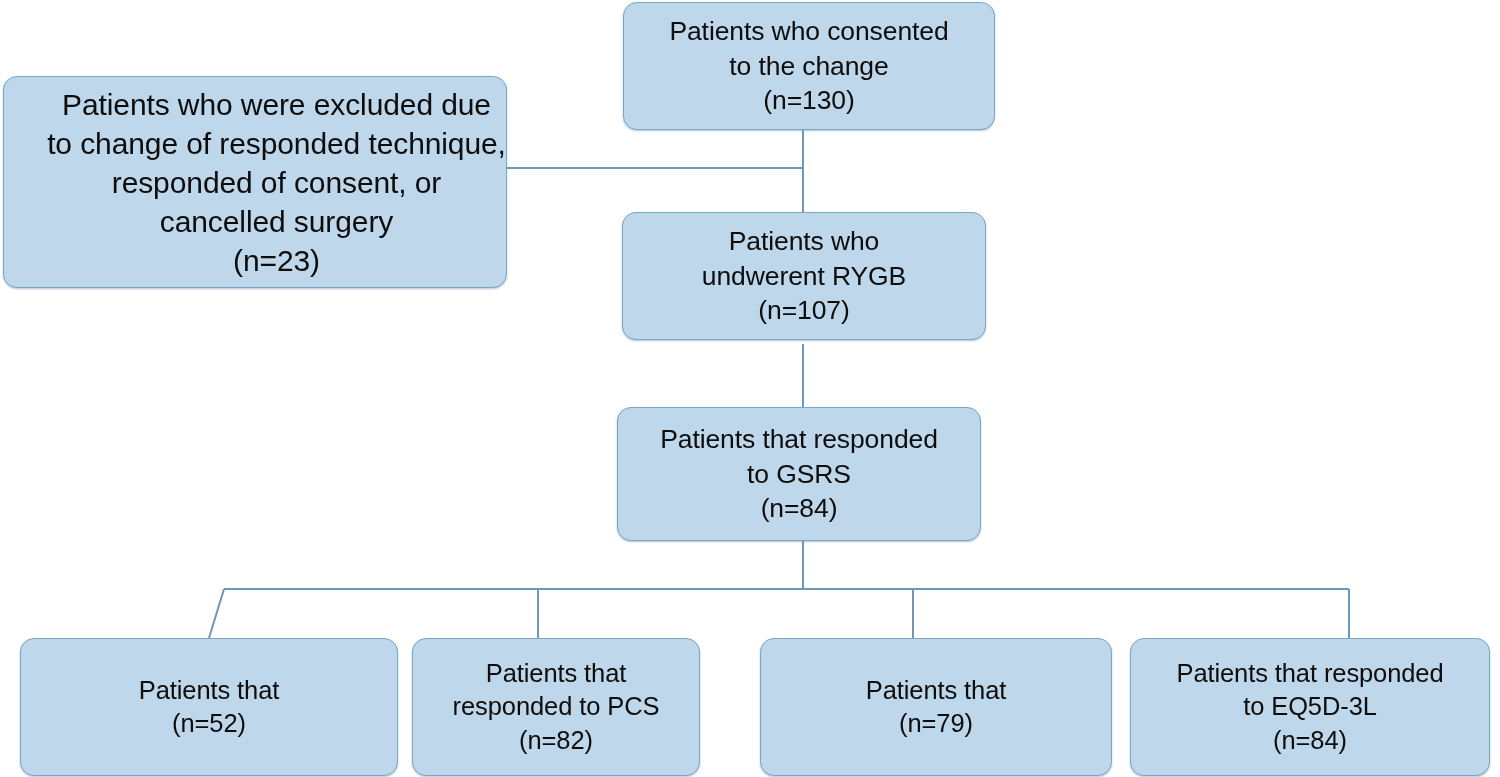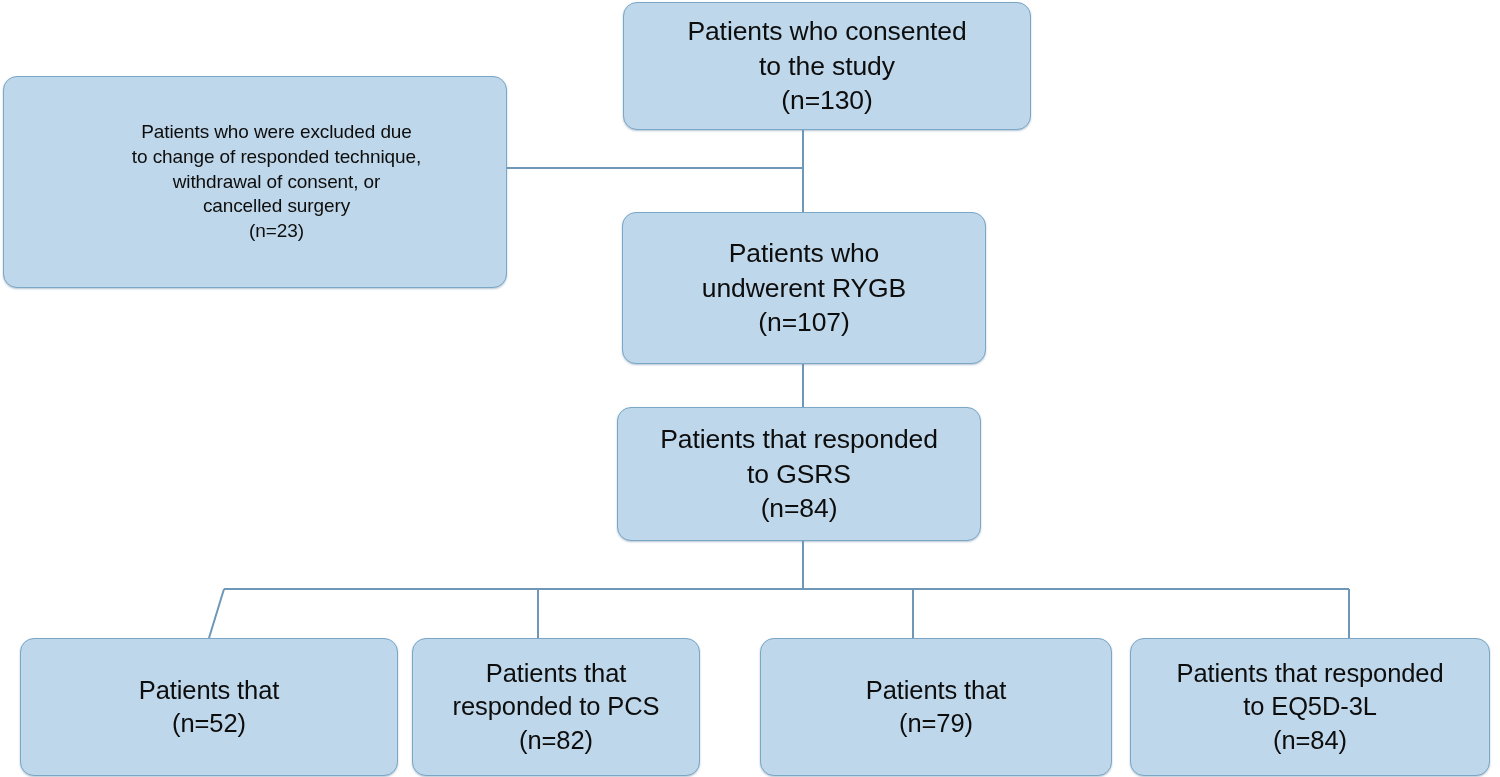--- a/index.html
+++ b/index.html
@@ -42,30 +42,30 @@
     line-height: 1.30;
     letter-spacing: -0.1px;
     z-index: 2;
   }
   .node-line {
     display: block;
     white-space: nowrap;
   }
   
   #node-consented {
-    left: 623px; top: 2px; width: 408px; height: 128px;
+    left: 623px; top: 2px; width: 372px; height: 128px;
     font-size: 26.5px;
   }
   #node-excluded {
     left: 3px; top: 76px; width: 504px; height: 212px;
-    font-size: 19px;
+    font-size: 30px;
     padding-left: 43px;
   }
   #node-rygb {
-    left: 622px; top: 212px; width: 364px; height: 152px;
+    left: 622px; top: 212px; width: 364px; height: 128px;
     font-size: 26.5px;
   }
   #node-gsrs {
     left: 617px; top: 407px; width: 364px; height: 134px;
     font-size: 26.5px;
   }
   #node-sgpals {
     left: 20px; top: 638px; width: 378px; height: 138px;
     font-size: 25.5px;
   }
@@ -108,28 +108,28 @@
 
     <path class="conn" d="M 538 589 L 538 638"></path>
 
     <path class="conn" d="M 913 589 L 913 638"></path>
 
     <path class="conn" d="M 1349 589 L 1349 638"></path>
   </svg>
 
   <div class="node-box" id="node-consented">
     <span class="node-line">Patients who consented</span>
-    <span class="node-line">to the study</span>
+    <span class="node-line">to the change</span>
     <span class="node-line">(n=130)</span>
   </div>
 
   <div class="node-box" id="node-excluded">
     <span class="node-line">Patients who were excluded due</span>
     <span class="node-line">to change of responded technique,</span>
-    <span class="node-line">withdrawal of consent, or</span>
+    <span class="node-line">responded of consent, or</span>
     <span class="node-line">cancelled surgery</span>
     <span class="node-line">(n=23)</span>
   </div>
 
   <div class="node-box" id="node-rygb">
     <span class="node-line">Patients who</span>
     <span class="node-line">undwerent RYGB</span>
     <span class="node-line">(n=107)</span>
   </div>
 

